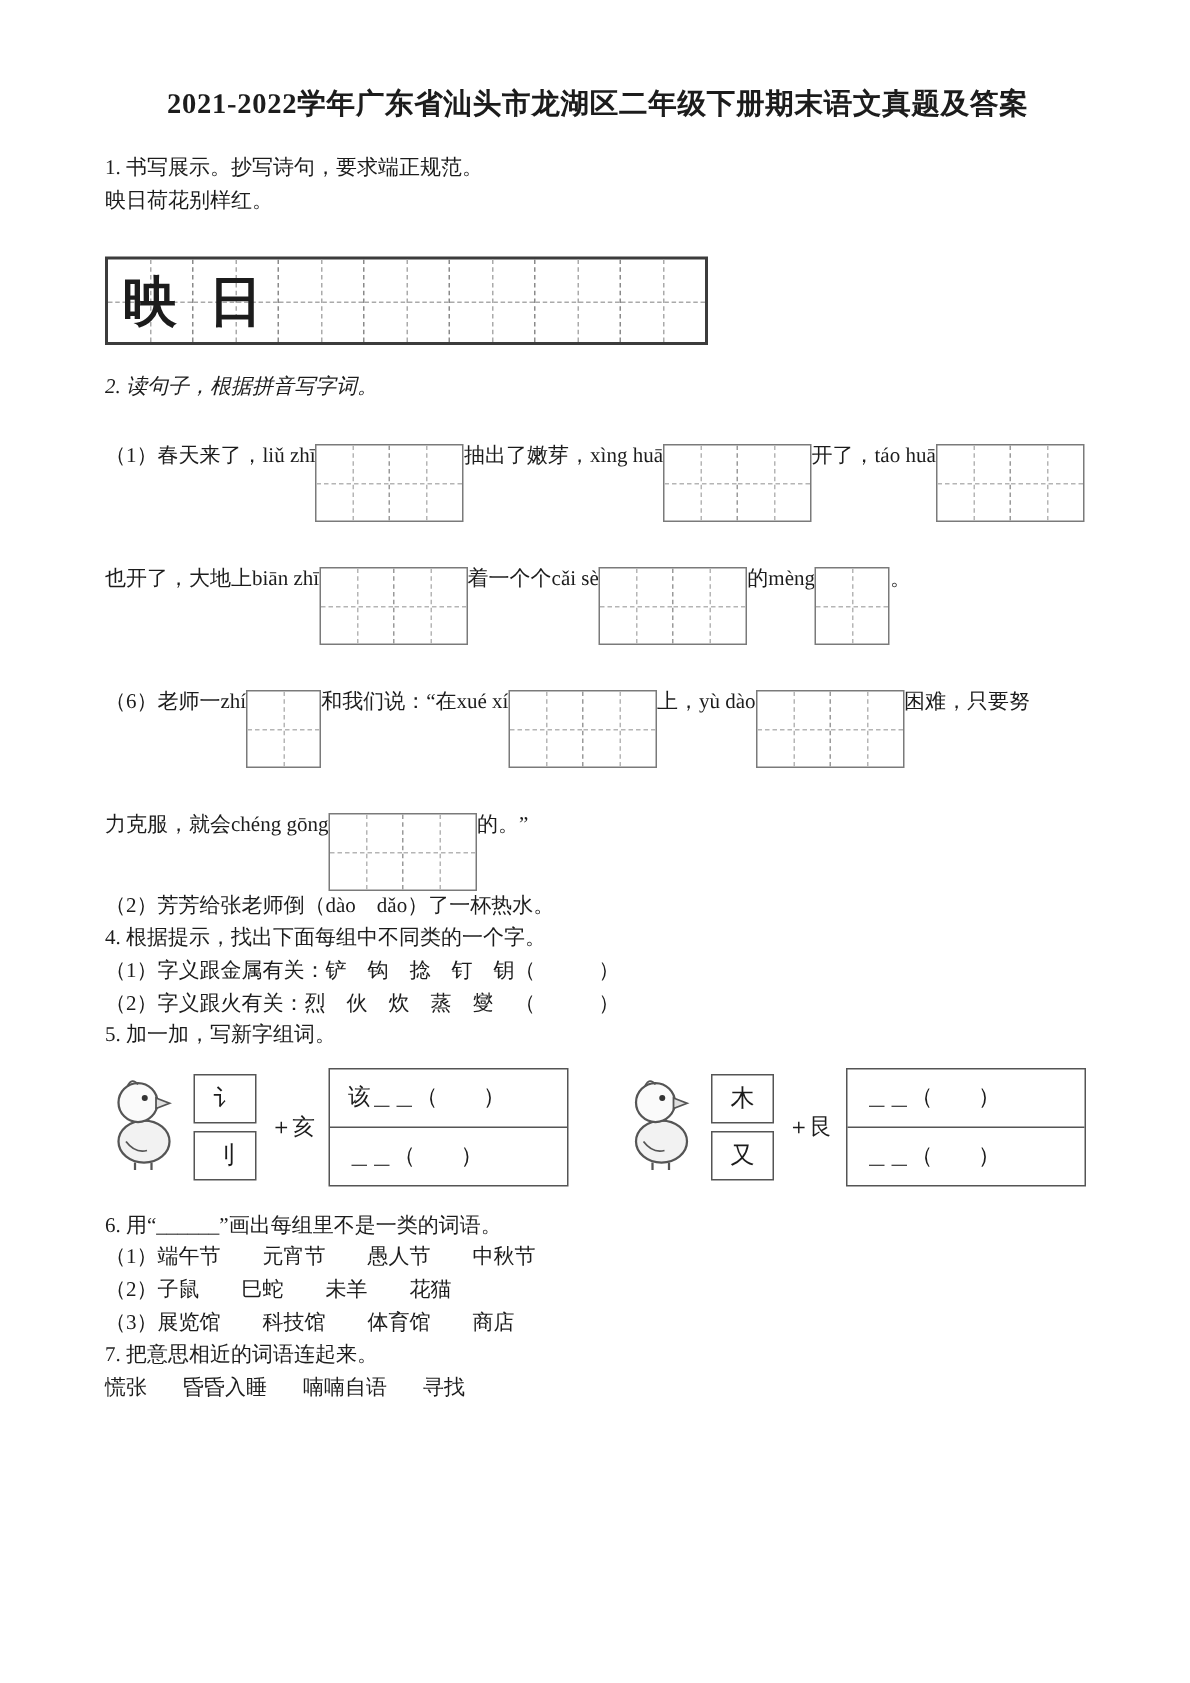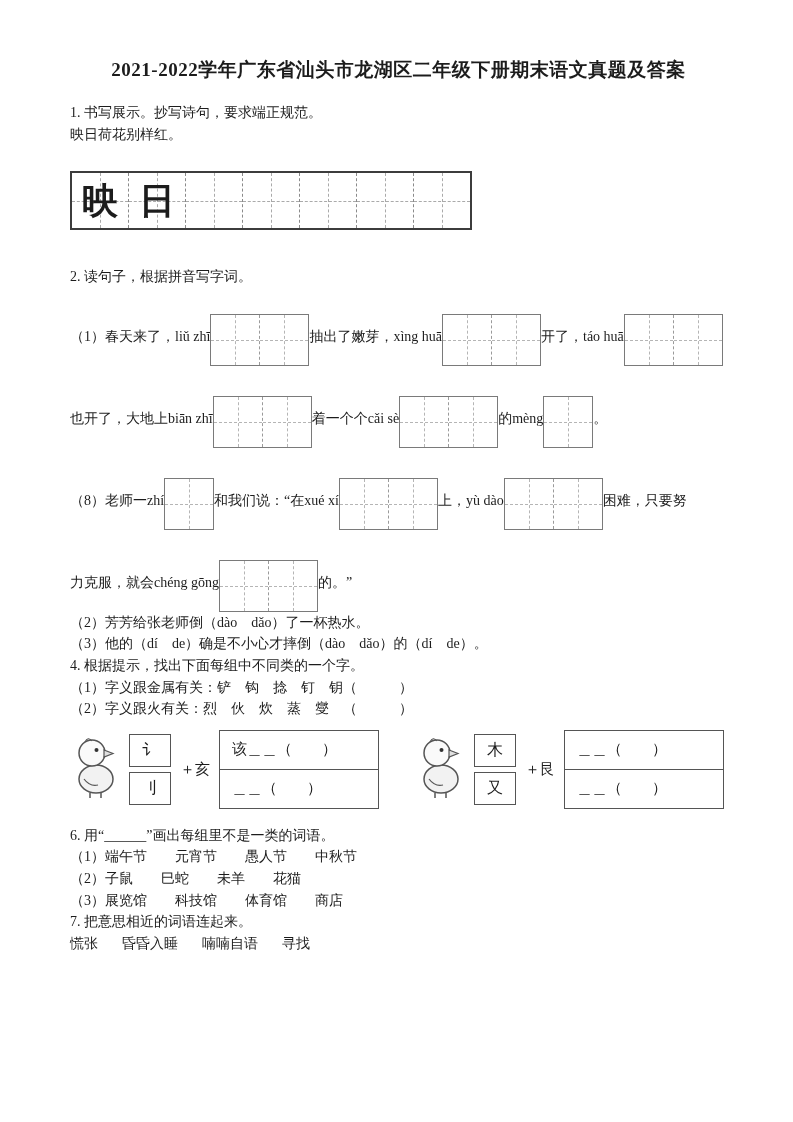--- a/index.html
+++ b/index.html
@@ -24,21 +24,21 @@
     text-align: center;
     margin: 0 0 18px 0;
     line-height: 28px;
     letter-spacing: 0.5px;
   }
   .line {
     margin: 0;
     line-height: 21.6px;
     white-space: pre-wrap;
   }
-  .sec-gap { margin-top: 28px; }
+  .sec-gap { margin-top: 10px; font-style: italic; }
 
   
   .wgrid {
     display: inline-flex;
     border: 2px solid #3c3c3c;
     margin: 26px 0 8px 0;
     background: #fff;
   }
   .wcell {
     width: 56px;
@@ -66,21 +66,21 @@
     position: relative;
     z-index: 1;
     font-size: 36px;
     font-weight: bold;
     line-height: 1;
   }
 
   
   .fill-line {
     display: flex;
-    align-items: center;
+    align-items: flex-start;
     margin-top: 30px;
   }
   .fill-line.first { margin-top: 26px; }
   .fill-line .txt {
     white-space: pre;
     line-height: 18px;
     padding-bottom: 5px;
   }
   .pgrid {
     display: inline-flex;
@@ -218,21 +218,21 @@
         <span class="pcell"></span>
       </span>
     <span class="txt">的mèng</span>
     <span class="pgrid">
         <span class="pcell"></span>
       </span>
     <span class="txt">。</span>
   </div>
 
   <div class="fill-line">
-    <span class="txt">（8）老师一zhí</span>
+    <span class="txt">（6）老师一zhí</span>
     <span class="pgrid">
         <span class="pcell"></span>
       </span>
     <span class="txt">和我们说：“在xué xí</span>
     <span class="pgrid">
         <span class="pcell"></span>
         <span class="pcell"></span>
       </span>
     <span class="txt">上，yù dào</span>
     <span class="pgrid">
@@ -246,28 +246,28 @@
     <span class="txt">力克服，就会chéng gōng</span>
     <span class="pgrid">
         <span class="pcell"></span>
         <span class="pcell"></span>
       </span>
     <span class="txt">的。”</span>
   </div>
 
   
   <p class="line">（2）芳芳给张老师倒（dào　dǎo）了一杯热水。</p>
-  <p class="line">（3）他的（dí　de）确是不小心才摔倒（dào　dǎo）的（dí　de）。</p>
 
   
   <p class="line">4. 根据提示，找出下面每组中不同类的一个字。</p>
   <p class="line">（1）字义跟金属有关：铲　钩　捻　钉　钥（　　　）</p>
   <p class="line">（2）字义跟火有关：烈　伙　炊　蒸　燮　（　　　）</p>
 
   
+  <p class="line">5. 加一加，写新字组词。</p>
 
   <div class="q5-diagram">
 
     <div class="q5-group">
       <span>
         <svg width="52" height="62" viewBox="0 0 52 62" xmlns="http://www.w3.org/2000/svg">
           <ellipse cx="26" cy="43" rx="17" ry="14" fill="#f2f2f2" stroke="#555" stroke-width="1.5"></ellipse>
           <circle cx="22" cy="17" r="13" fill="#fafafa" stroke="#555" stroke-width="1.5"></circle>
           <circle cx="26.5" cy="14" r="2" fill="#333"></circle>
           <path d="M34 14 L43 17.5 L34 21 Z" fill="#e0e0e0" stroke="#555" stroke-width="1.2"></path>

